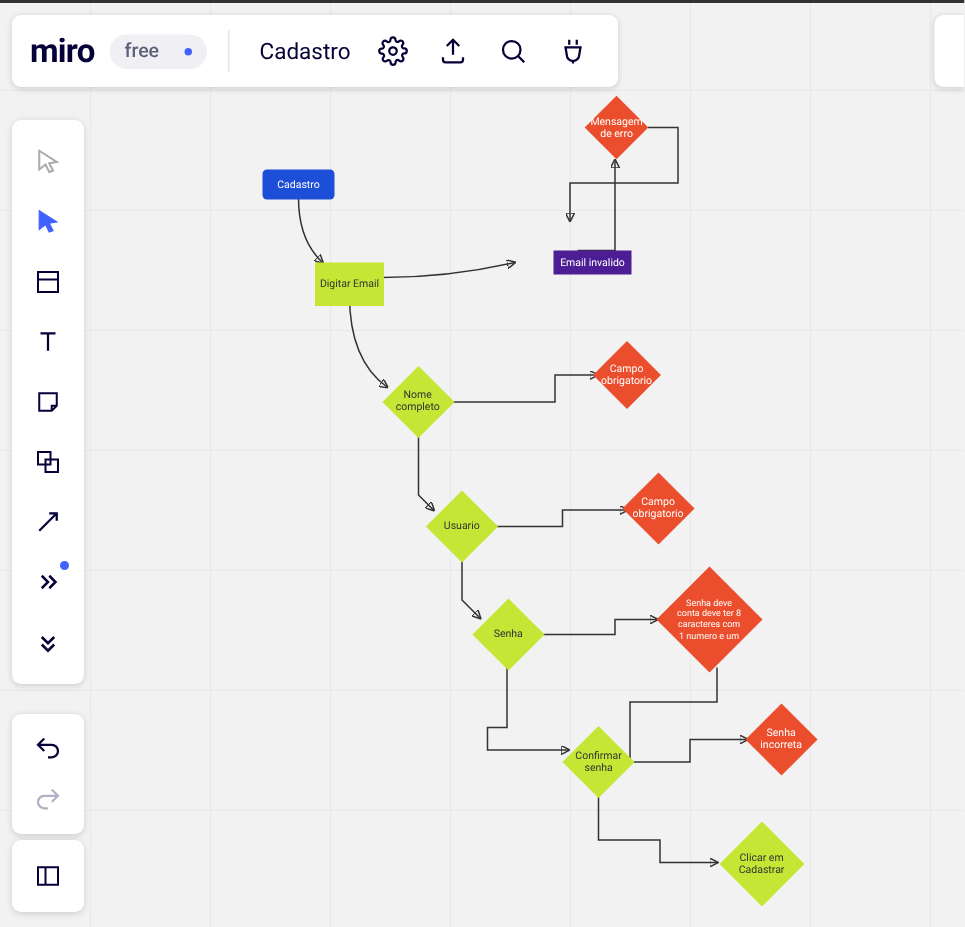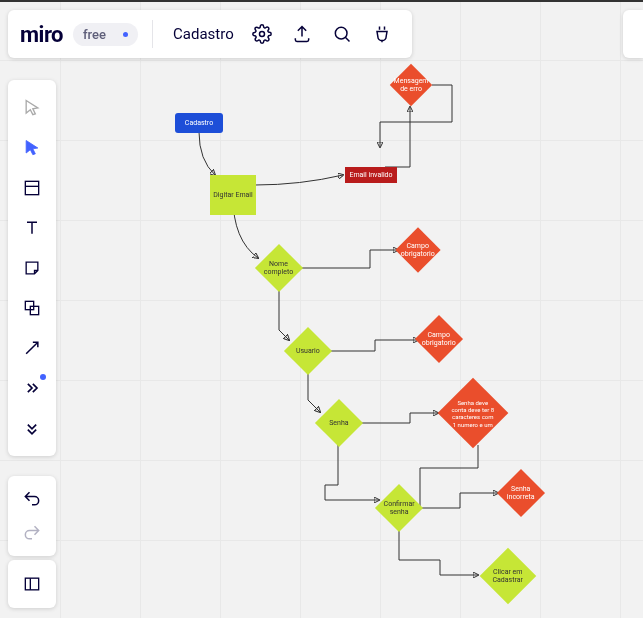--- a/index.html
+++ b/index.html
@@ -179,22 +179,23 @@
 .rect-black {
   background: #1d4ed8;
   color: #fff;
   border-radius: 3px;
 }
 .rect-green {
   background: #c6e636;
   color: #333;
 }
 .rect-red {
-  background: #b91c1c;
+  background: #4c1d95;
   color: #fff;
+  margin-left: 24px;
 }
 .diamond {
   transform: rotate(45deg);
 }
 .diamond > span {
   transform: rotate(-45deg);
   display: block;
   width: 56px;
 }
 .diamond-green { background: #c6e636; color: #333; }
@@ -253,21 +254,21 @@
 
   <path d="M399,528 L399,560 L440,560 L440,575 L478,575" marker-end="url(#arr)"></path>
 
   <path d="M478,445 L478,468 L420,468 L420,507"></path>
 </svg>
 
 <div class="node rect-black" style="left:175px;top:113px;width:48px;height:20px">
     <span>Cadastro</span>
   </div>
 
-<div class="node rect-green" style="left:210px;top:175px;width:46px;height:40px">
+<div class="node rect-green" style="left:210px;top:175px;width:46px;height:29px">
     <span>Digitar Email</span>
   </div>
 
 <div class="node rect-red" style="left:345px;top:167px;width:52px;height:16px">
     <span>Email invalido</span>
   </div>
 
 <div class="node diamond diamond-red" style="left:396px;top:70px;width:30px;height:30px">
     <span>Mensagem de erro</span>
   </div>

